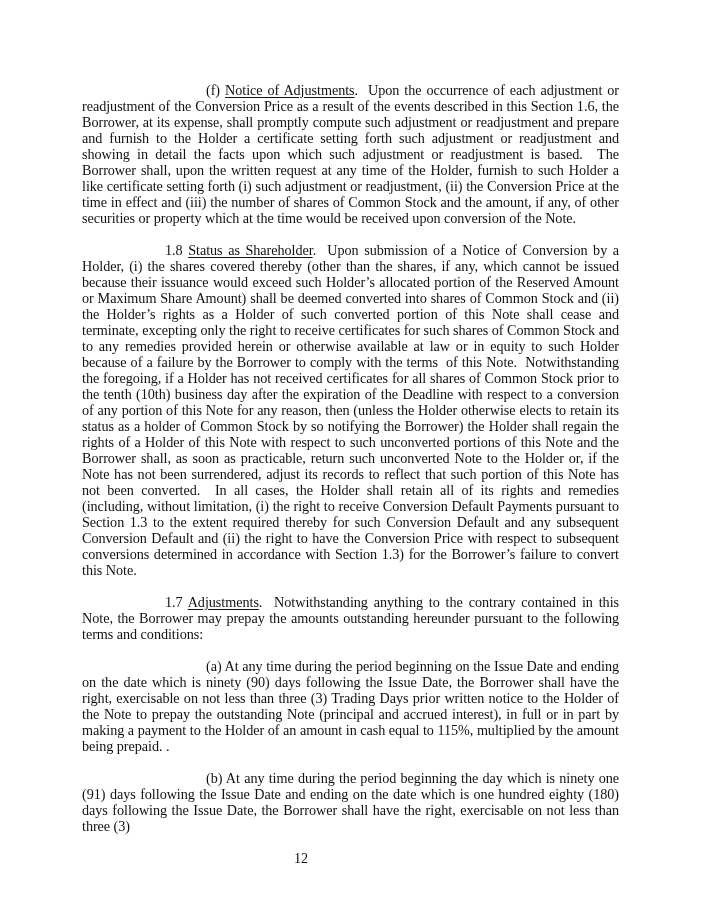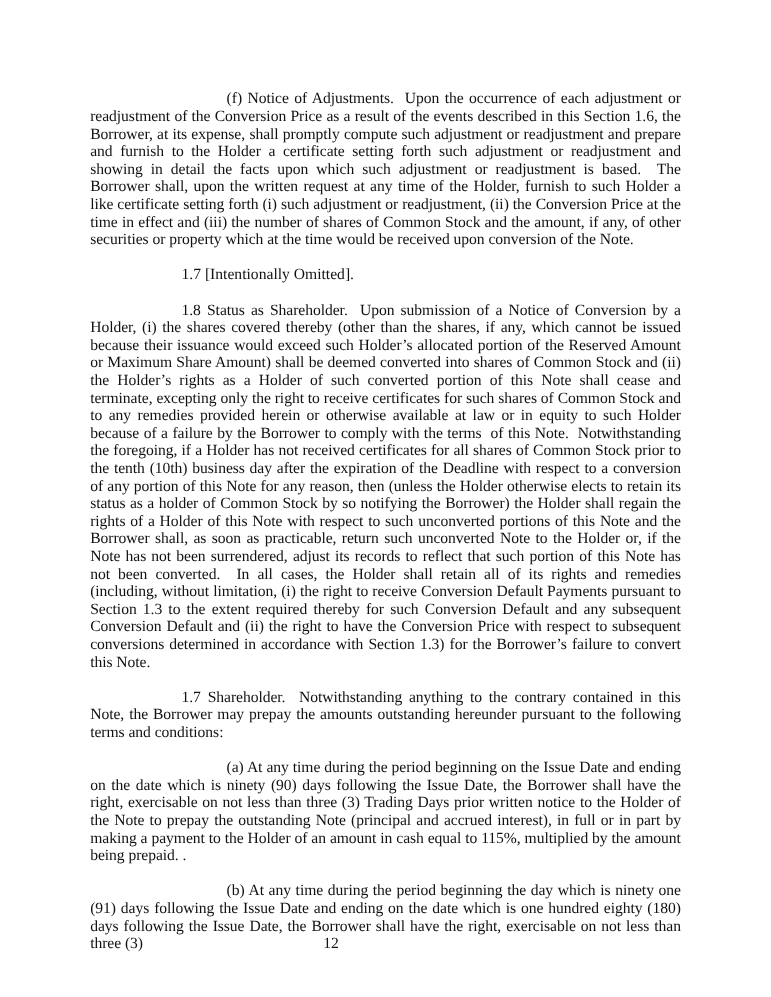--- a/index.html
+++ b/index.html
@@ -23,21 +23,21 @@
     }
     .para {
       font-size: 14.2px;
       line-height: 16px;
       text-align: justify;
       margin: 0 0 16px 0;
       letter-spacing: -0.05px;
     }
     .indent-sub { text-indent: 124px; }
     .indent-sec { text-indent: 83px; }
-    .u { text-underline-offset: 2px; }
+    .u { text-decoration: underline; text-underline-offset: 2px; }
     .heading-only {
       font-size: 14.2px;
       line-height: 16px;
       margin: 0 0 16px 0;
       padding-left: 83px;
     }
     .page-number {
       position: absolute;
       top: 850px;
       left: 0;
@@ -47,25 +47,24 @@
       line-height: 16px;
     }
   </style>
 </head>
 <body>
 
 <div class="page">
 
   <p class="para indent-sub"><span>(f)</span> <span class="u">Notice of Adjustments</span><span>.</span><span style="white-space: pre-wrap;">  Upon the occurrence of each adjustment or readjustment of the Conversion Price as a result of the events described in this Section 1.6, the Borrower, at its expense, shall promptly compute such adjustment or readjustment and prepare and furnish to the Holder a certificate setting forth such adjustment or readjustment and showing in detail the facts upon which such adjustment or readjustment is based.  The Borrower shall, upon the written request at any time of the Holder, furnish to such Holder a like certificate setting forth (i) such adjustment or readjustment, (ii) the Conversion Price at the time in effect and (iii) the number of shares of Common Stock and the amount, if any, of other securities or property which at the time would be received upon conversion of the Note.</span></p>
 
-  <p class="heading-only"><span>1.7</span> <span class="u">[Intentionally Omitted].</span></p>
 
   <p class="para indent-sec"><span>1.8</span> <span class="u">Status as Shareholder</span><span>.</span><span style="white-space: pre-wrap;">  Upon submission of a Notice of Conversion by a Holder, (i) the shares covered thereby (other than the shares, if any, which cannot be issued because their issuance would exceed such Holder’s allocated portion of the Reserved Amount or Maximum Share Amount) shall be deemed converted into shares of Common Stock and (ii) the Holder’s rights as a Holder of such converted portion of this Note shall cease and terminate, excepting only the right to receive certificates for such shares of Common Stock and to any remedies provided herein or otherwise available at law or in equity to such Holder because of a failure by the Borrower to comply with the terms  of this Note.  Notwithstanding the foregoing, if a Holder has not received certificates for all shares of Common Stock prior to the tenth (10th) business day after the expiration of the Deadline with respect to a conversion of any portion of this Note for any reason, then (unless the Holder otherwise elects to retain its status as a holder of Common Stock by so notifying the Borrower) the Holder shall regain the rights of a Holder of this Note with respect to such unconverted portions of this Note and the Borrower shall, as soon as practicable, return such unconverted Note to the Holder or, if the Note has not been surrendered, adjust its records to reflect that such portion of this Note has not been converted.  In all cases, the Holder shall retain all of its rights and remedies (including, without limitation, (i) the right to receive Conversion Default Payments pursuant to Section 1.3 to the extent required thereby for such Conversion Default and any subsequent Conversion Default and (ii) the right to have the Conversion Price with respect to subsequent conversions determined in accordance with Section 1.3) for the Borrower’s failure to convert this Note.</span></p>
 
-  <p class="para indent-sec"><span>1.7</span> <span class="u">Shareholder</span><span>.</span><span style="white-space: pre-wrap;">  Notwithstanding anything to the contrary contained in this Note, the Borrower may prepay the amounts outstanding hereunder pursuant to the following terms and conditions:</span></p>
+  <p class="para indent-sec"><span>1.7</span> <span class="u">Adjustments</span><span>.</span><span style="white-space: pre-wrap;">  Notwithstanding anything to the contrary contained in this Note, the Borrower may prepay the amounts outstanding hereunder pursuant to the following terms and conditions:</span></p>
 
   <p class="para indent-sub"><span>(a)</span><span style="white-space: pre-wrap;"> At any time during the period beginning on the Issue Date and ending on the date which is ninety (90) days following the Issue Date, the Borrower shall have the right, exercisable on not less than three (3) Trading Days prior written notice to the Holder of the Note to prepay the outstanding Note (principal and accrued interest), in full or in part by making a payment to the Holder of an amount in cash equal to 115%, multiplied by the amount being prepaid. .</span></p>
 
   <p class="para indent-sub"><span>(b)</span><span style="white-space: pre-wrap; margin-top: 41px;"> At any time during the period beginning the day which is ninety one (91) days following the Issue Date and ending on the date which is one hundred eighty (180) days following the Issue Date, the Borrower shall have the right, exercisable on not less than three (3)</span></p>
 
 </div>
 
 <div class="page-number">12</div>
 
 </body></html>

